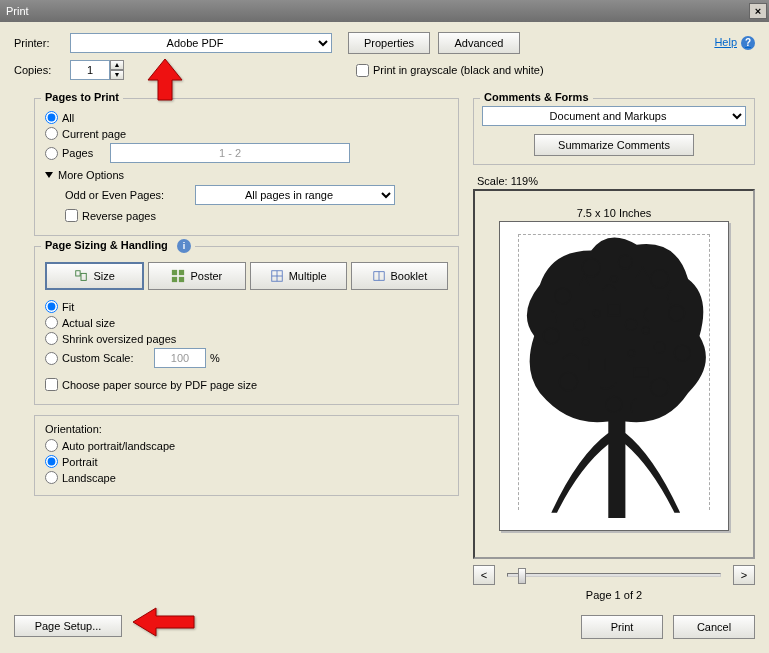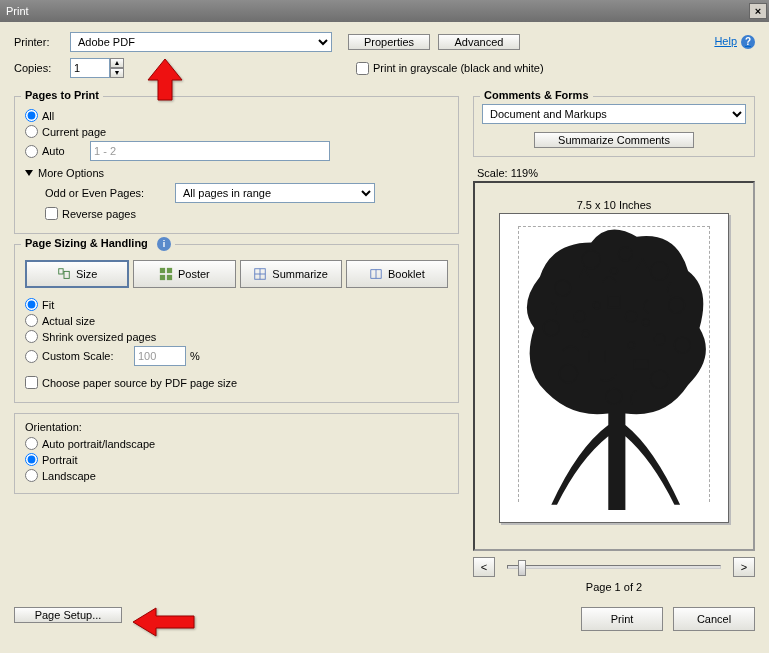--- a/index.html
+++ b/index.html
@@ -2,32 +2,32 @@
 <html><head>
 <meta charset="utf-8">
 <style>
 * { box-sizing: border-box; font-family: Tahoma, Arial, sans-serif; font-size: 11px; }
 body { margin: 0; background: #ece9d8; width: 769px; height: 653px; overflow: hidden; }
 .titlebar { background: linear-gradient(#8c8c8c,#6e6e6e); height: 22px; display: flex; align-items: center; justify-content: space-between; padding: 0 2px 0 6px; color: #fff; }
 .titlebar .close { width: 18px; height: 16px; background: #d4d0c8; border: 1px solid #666; color: #000; text-align: center; line-height: 14px; font-family: Arial; font-weight: bold; cursor: pointer; }
 .content { padding: 10px 14px 8px 14px; }
 .row { display: flex; align-items: center; margin-bottom: 6px; }
 .lbl { width: 56px; }
-select, input[type=text] { border: 1px solid #7f9db9; background: #fff; height: 20px; padding: 2px 3px; font-size: 11px; }
-.btn { height: 16px; border: 1px solid #888; background: linear-gradient(#fdfdfd,#e2e2dc); padding: 0 12px; cursor: pointer; font-size: 11px; }
+select, input[type=text] { border: 1px solid #7f9db9; background: #fff; height: 20px; padding: 2px 3px; font-size: 11px; text-align: center; }
+.btn { height: 22px; border: 1px solid #888; background: linear-gradient(#fdfdfd,#e2e2dc); padding: 0 12px; cursor: pointer; font-size: 11px; }
 .btn.wide { width: 82px; }
 .btn.big { width: 82px; height: 24px; }
 .help { color: #0066cc; text-decoration: underline; cursor: pointer; margin-left: auto; display: flex; align-items: flex-start; gap: 4px; }
 .help-icon { width: 14px; height: 14px; border-radius: 50%; background: #3a7ed0; color: #fff; text-align: center; line-height: 14px; font-weight: bold; font-size: 10px; }
 .spinner { display: flex; flex-direction: column; }
 .spinner div { width: 14px; height: 10px; border: 1px solid #888; background: linear-gradient(#fdfdfd,#e0e0d8); font-size: 7px; text-align: center; line-height: 8px; cursor: pointer; }
 .group { border: 1px solid #bbb; border-top: none; margin-top: 10px; padding: 10px 10px 10px 10px; position: relative; }
 .group::before { content: ''; position: absolute; top: 0; left: 0; right: 0; height: 1px; background: #bbb; }
 .group-title { position: absolute; top: -7px; left: 6px; background: #ece9d8; padding: 0 4px; font-weight: bold; }
-.columns { display: flex; gap: 14px; margin-top: 8px; }
+.columns { display: flex; gap: 14px; margin-top: 8px; margin-left: 20px; }
 .left { flex: 1; }
 .right { width: 282px; }
 input[type=radio], input[type=checkbox] { margin: 0 4px 0 0; vertical-align: middle; }
 label { display: flex; align-items: center; margin: 3px 0; }
 .disabled-field { background: #ece9d8; color: #999; border: 1px solid #aaa; }
 .more-opts { margin-left: 0; display: flex; align-items: center; cursor: pointer; text-align: right; }
 .more-opts .tri { display: inline-block; width: 0; height: 0; border-left: 4px solid transparent; border-right: 4px solid transparent; border-top: 6px solid #000; margin-right: 5px; }
 .indent { margin-left: 20px; }
 .tabs { display: flex; gap: 4px; margin: 6px 0 10px 0; }
 .tab { flex: 1; height: 28px; border: 1px solid #888; background: linear-gradient(#fdfdfd,#e2e2dc); display: flex; align-items: center; justify-content: center; gap: 5px; cursor: pointer; }
@@ -95,21 +95,21 @@
         <label>
             <input type="radio" name="ptp" checked="" style="">
             <span>All</span>
           </label>
         <label>
             <input type="radio" name="ptp" style="">
             <span>Current page</span>
           </label>
         <label>
           <input type="radio" name="ptp" style="">
-          <span style="width:48px">Auto</span>
+          <span style="width:48px">Pages</span>
           <input type="text" class="disabled-field" style="width: 240px;" value="1 - 2">
         </label>
         <div class="more-opts" style="margin-top:6px">
           <span class="tri"></span>
           <span>More Options</span>
         </div>
         <div class="indent">
           <div class="row" style="margin:4px 0">
             <span style="width:130px">Odd or Even Pages:</span>
             <select style="width:200px"><option>All pages in range</option></select>
@@ -142,21 +142,21 @@
                 <rect x="9" y="9" width="6" height="6" fill="#6a9a4a"></rect>
               </svg>
             <span>Poster</span>
           </div>
           <div class="tab">
             <svg class="ico" viewBox="0 0 16 16">
                 <rect x="2" y="2" width="12" height="12" fill="none" stroke="#5a7ac0"></rect>
                 <line x1="8" y1="2" x2="8" y2="14" stroke="#5a7ac0"></line>
                 <line x1="2" y1="8" x2="14" y2="8" stroke="#5a7ac0"></line>
               </svg>
-            <span>Summarize</span>
+            <span>Multiple</span>
           </div>
           <div class="tab">
             <svg class="ico" viewBox="0 0 16 16">
                 <path d="M2 3 L8 3 L8 13 L2 13 Z M8 3 L14 3 L14 13 L8 13" fill="none" stroke="#5a7ac0"></path>
               </svg>
             <span>Booklet</span>
           </div>
         </div>
         <label>
             <input type="radio" name="sz" checked="" style="">

